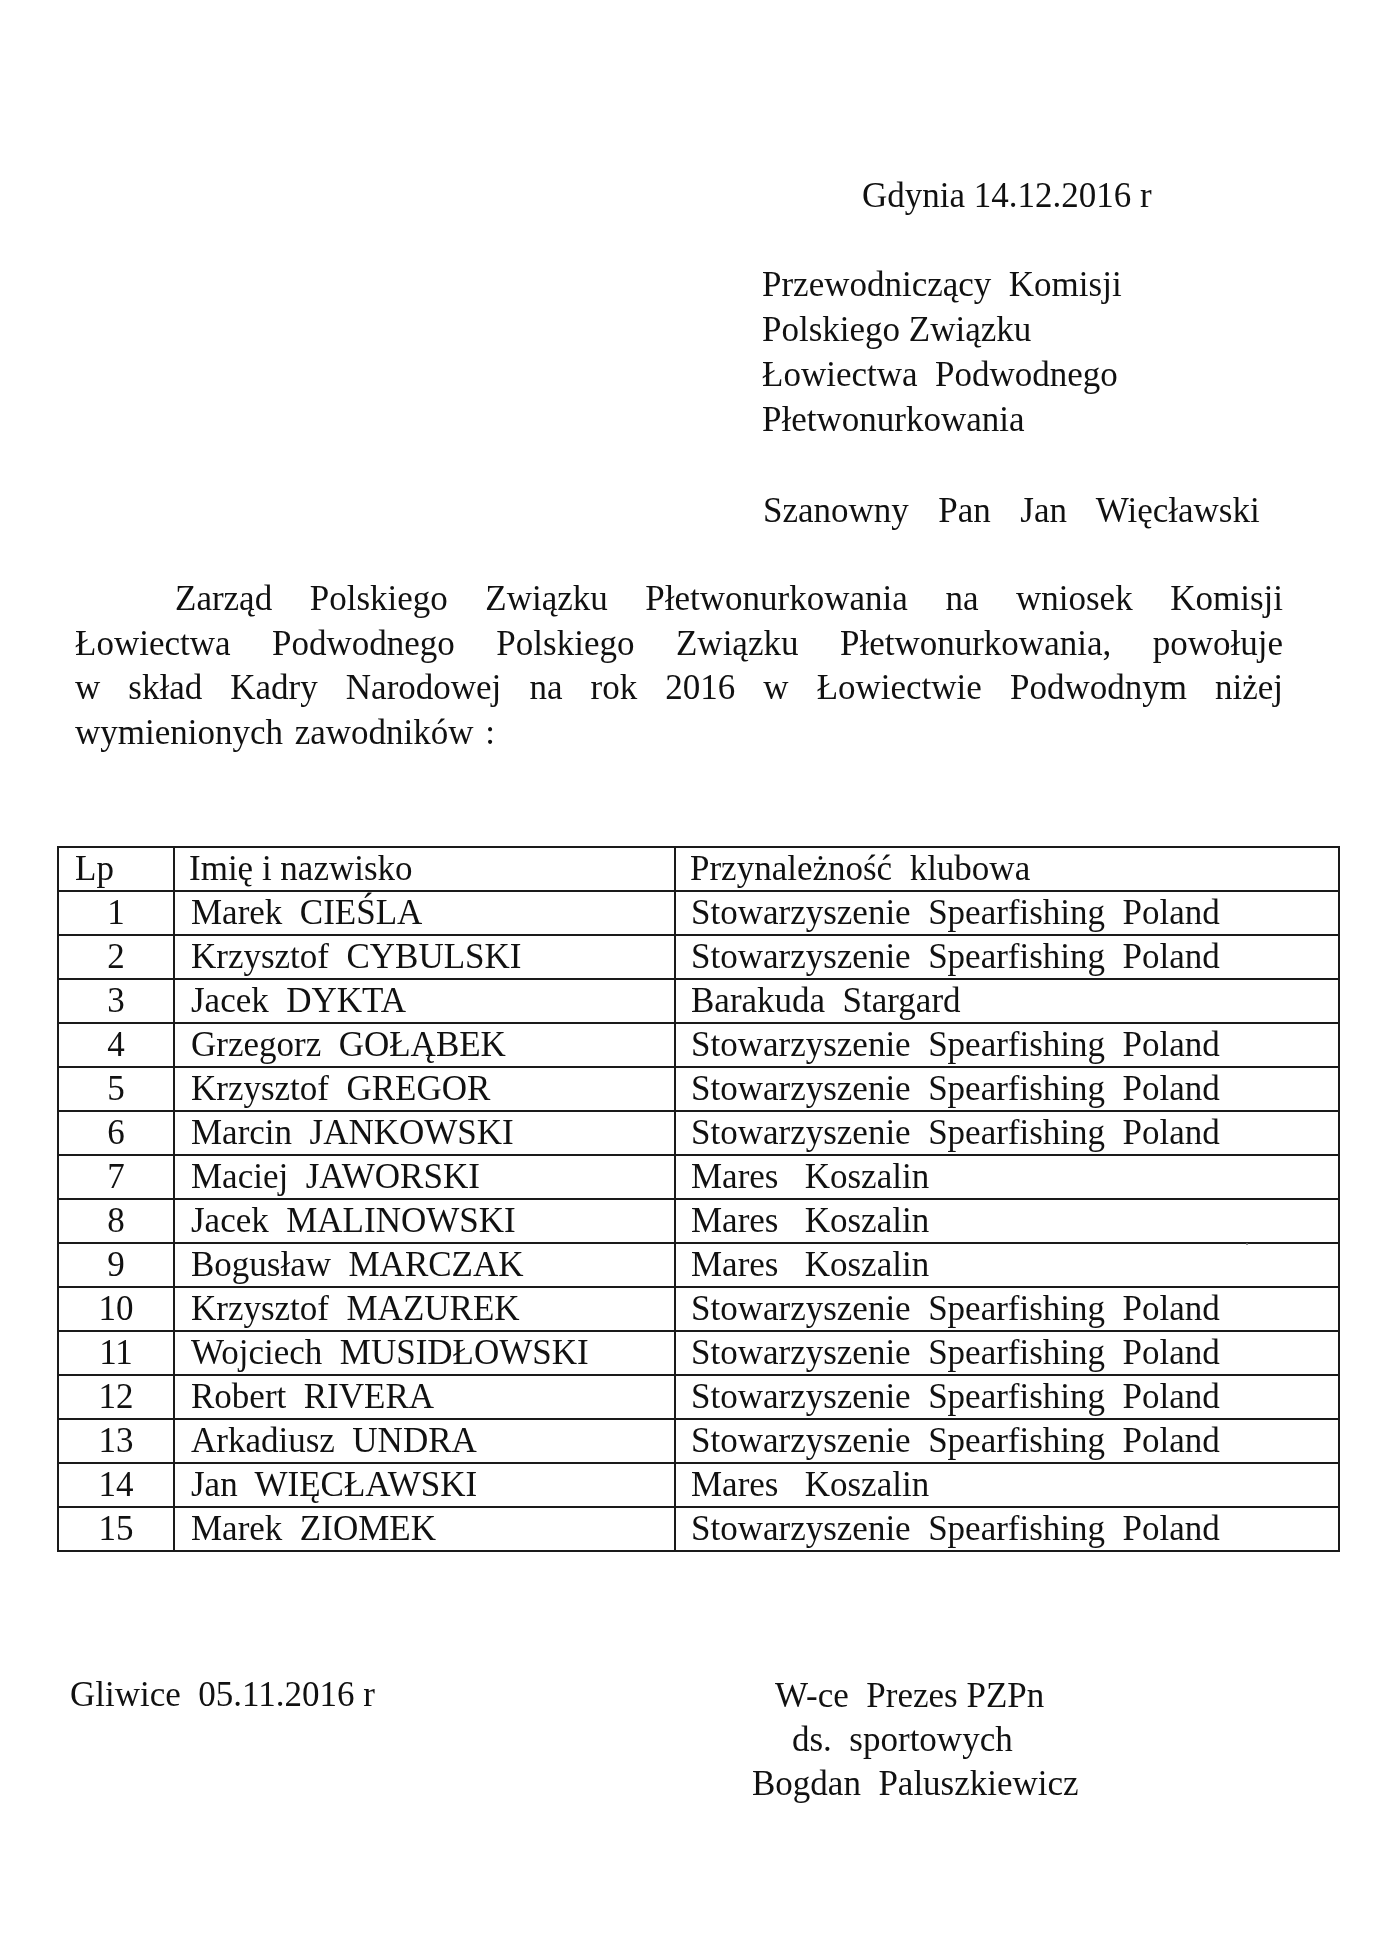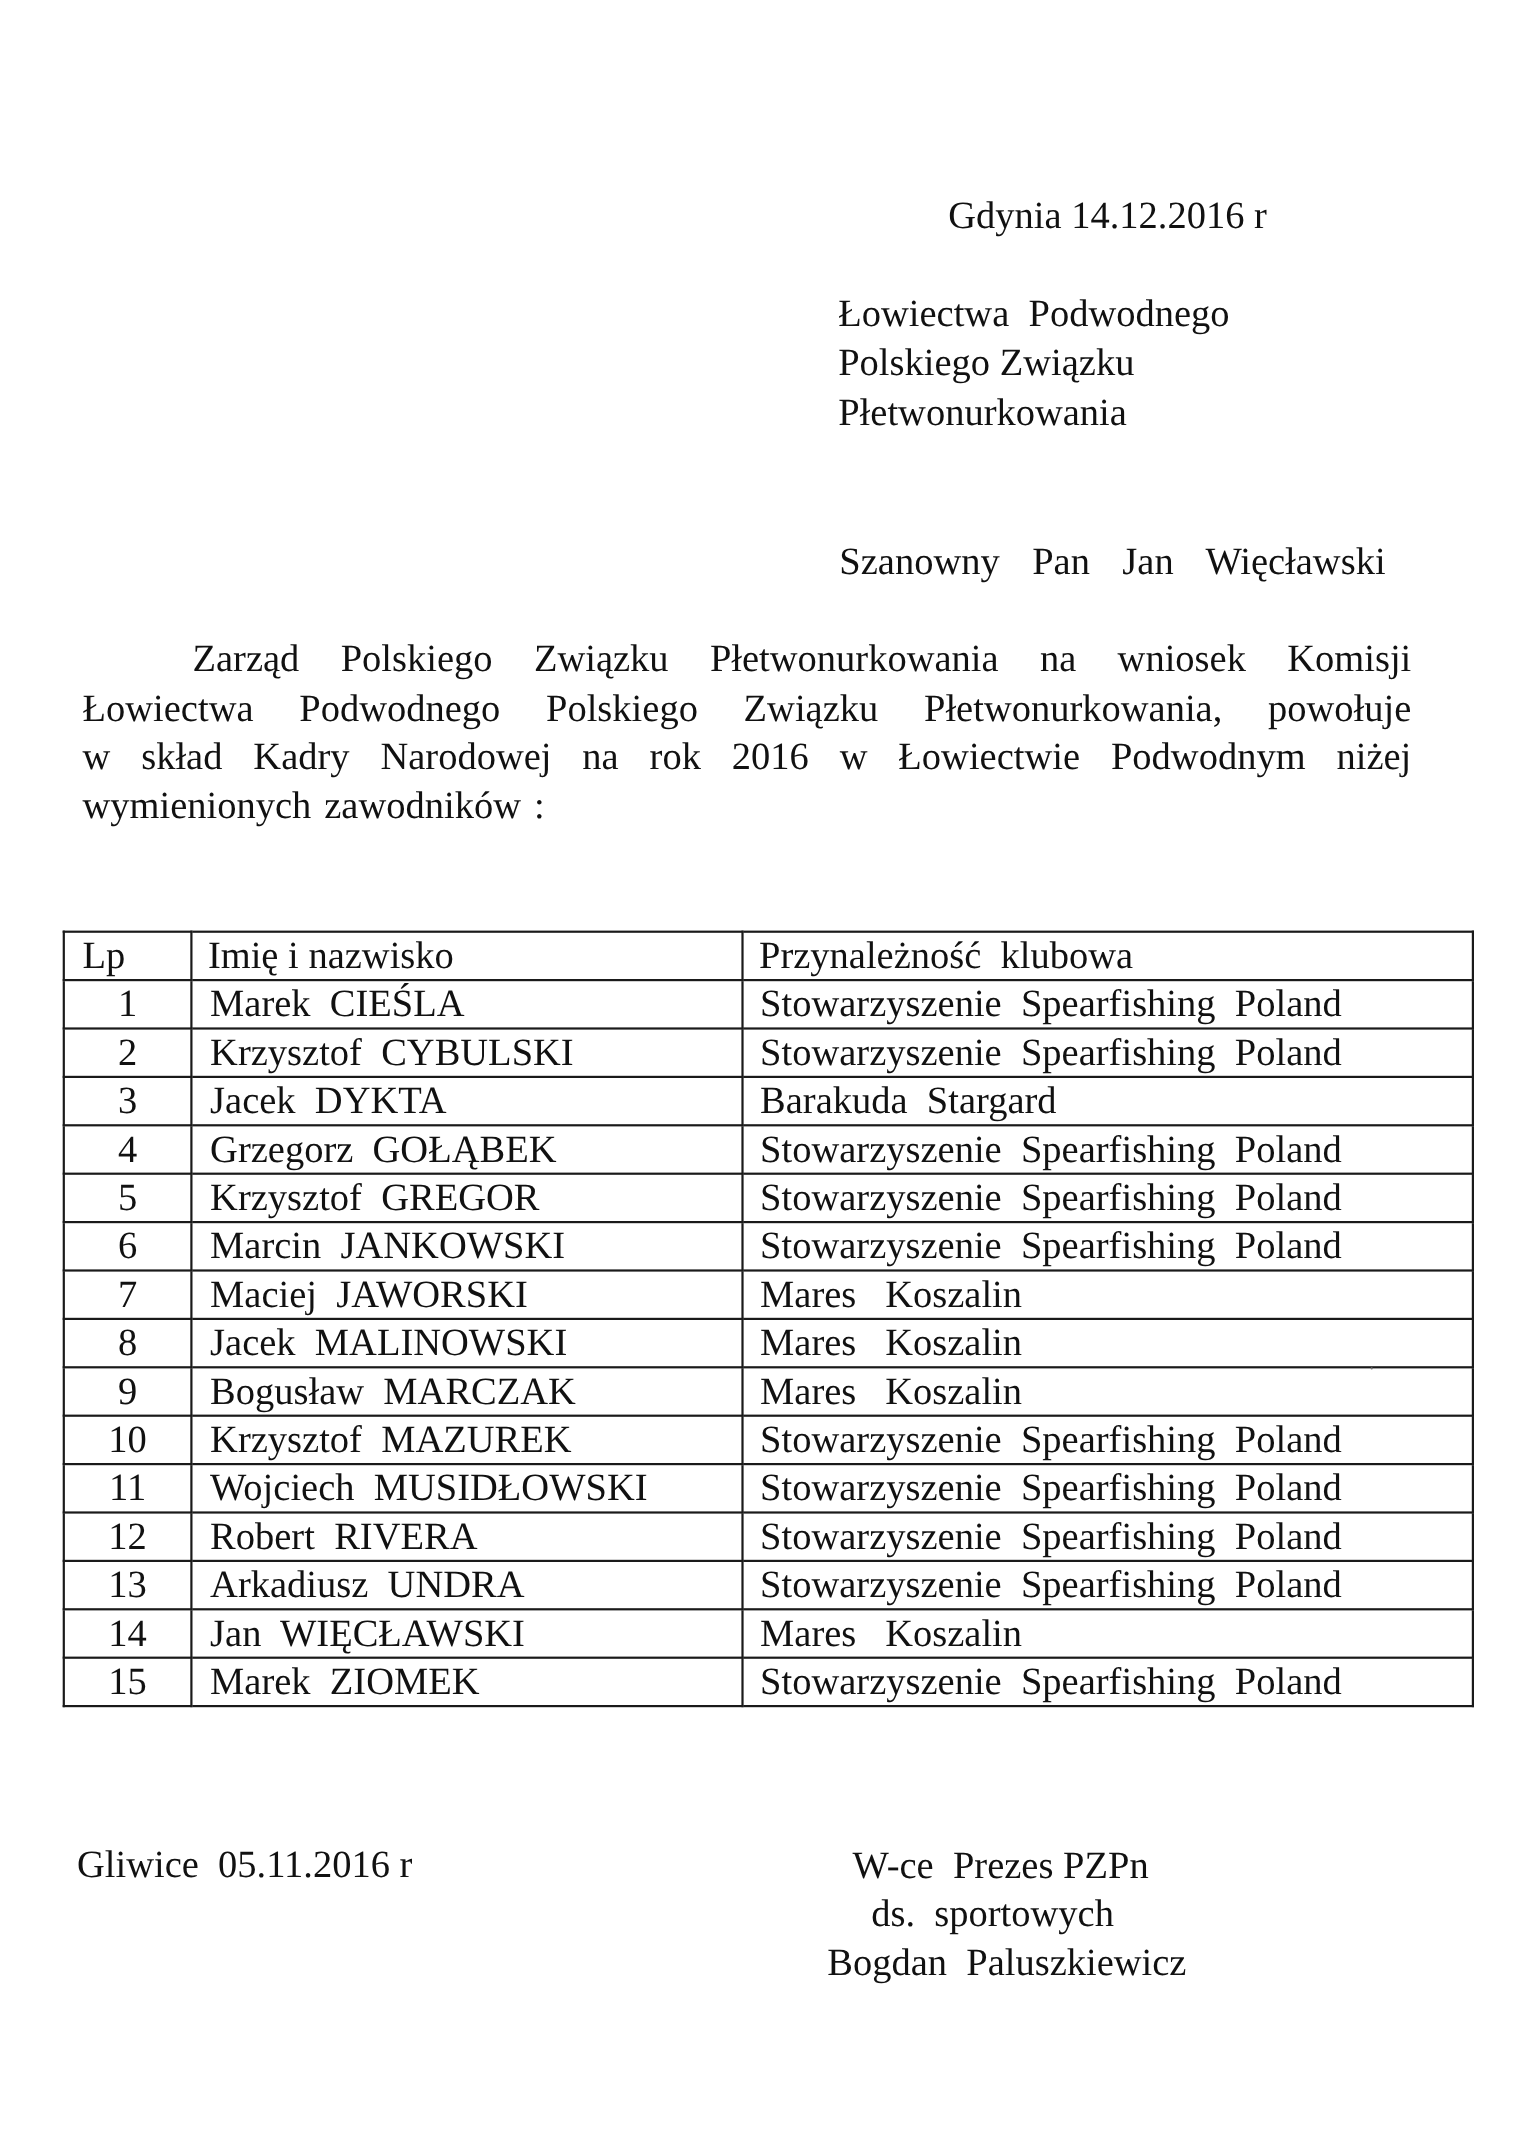--- a/index.html
+++ b/index.html
@@ -34,22 +34,23 @@
   #signature .s2 { padding-left: 52px; }
   #signature .s3 { padding-left: 12px; }
   .speck { position: absolute; left: 1246px; top: 1243px; width: 2px; height: 2px; background: #777; border-radius: 1px; }
 </style>
 </head>
 <body>
 
 <div id="date-top" class="line">Gdynia 14.12.2016 r</div>
 
 <div id="recipient">
+  <div>Przewodniczący  Komisji</div>
+  <div>Polskiego Związku</div>
   <div>Łowiectwa  Podwodnego</div>
-  <div>Polskiego Związku</div>
   <div>Płetwonurkowania</div>
 </div>
 
 <div id="salutation" class="line">Szanowny  Pan  Jan  Więcławski</div>
 
 <div id="body-para">
   <span class="l">Zarząd  Polskiego  Związku  Płetwonurkowania  na  wniosek  Komisji</span>
   <span class="l">Łowiectwa  Podwodnego  Polskiego  Związku Płetwonurkowania,  powołuje</span>
   <span class="l">w  skład  Kadry  Narodowej  na  rok 2016  w Łowiectwie  Podwodnym  niżej</span>
   <span class="l">wymienionych  zawodników :</span>

